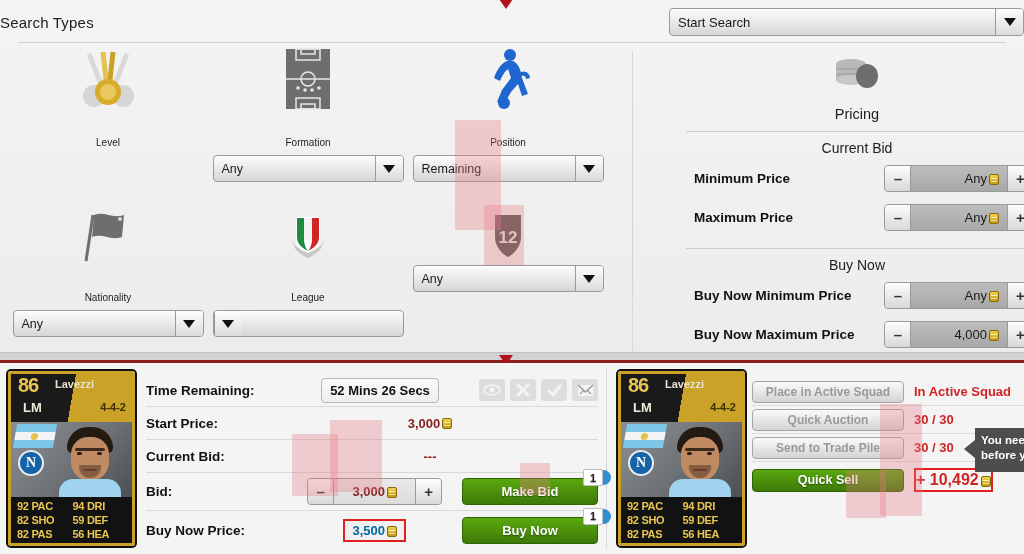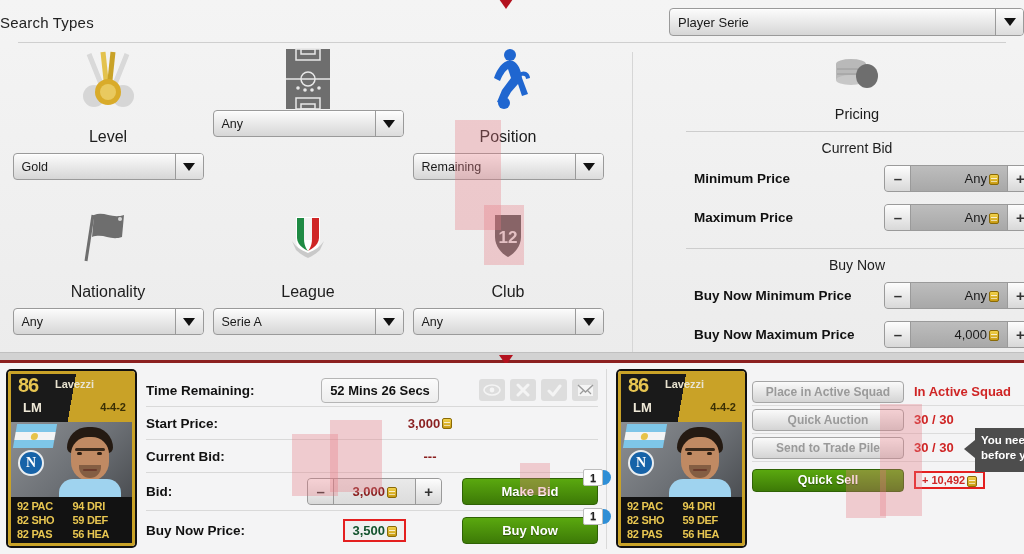--- a/index.html
+++ b/index.html
@@ -52,21 +52,21 @@
   }
 
   
   .filters {
     position: absolute; left: 0; top: 44px; width: 630px; height: 310px;
   }
   .frow { position: absolute; left: 0; width: 630px; height: 152px; }
   .fcell { position: absolute; width: 200px; text-align: center; }
   .icon-wrap { height: 66px; display: flex; align-items: flex-end; justify-content: center; }
   .fcell .flabel {
-    font-size: 16px; color: #1d1d1d; margin-top: 18px; margin-bottom: 7px;
+    font-size: 10px; color: #1d1d1d; margin-top: 27px; margin-bottom: 7px;
     display: block;
   }
   .fcell .sel { width: 191px; height: 27px; margin: 0 auto; }
 
   
   .pricing {
     position: absolute; left: 644px; top: 44px; width: 390px; height: 310px; padding-left: 36px;
   }
   .pricing-icon { height: 56px; display:flex; align-items:flex-end; justify-content:center; }
   .pricing-title {
@@ -218,21 +218,21 @@
   .act-icons { display: flex; gap: 5px; margin-left: auto; }
   .act-icon {
     width: 26px; height: 22px; border-radius: 3px; background: #dddddd;
     display: flex; align-items: center; justify-content: center;
   }
   .act-icon svg { display:block; }
   .price-amt { color: #8a1f1f; font-weight: bold; font-size: 13px; }
   .buy-now-price-box {
     display: inline-flex; align-items: center; justify-content: flex-end;
     border: 2px solid #e41f1f; background: #f0f0f0;
-    padding: 2px 7px; font-size: 13px; font-weight: bold; color: #14532d;
+    padding: 2px 7px; font-size: 13px; font-weight: bold; color: #0369a1;
   }
   .bid-stepper-wrap { width: 140px; display:flex; justify-content:center; }
   .stepper.bid { width: 135px; }
   .stepper.bid .sval {
     background: linear-gradient(#e9e9e9, #dcdcdc); color: #8a1f1f; font-weight: bold;
     justify-content: center; padding-right: 0;
   }
   .green-btn {
     position: relative; width: 136px; height: 27px; border-radius: 4px;
     background: linear-gradient(#5aa80f, #3d7a07); border: 1px solid #2f6205;
@@ -268,22 +268,22 @@
   }
   .quick-sell-row { display: flex; align-items: center; height: 30px; margin-top: 3px; }
   .quick-sell-btn {
     width: 152px; height: 23px; border-radius: 4px;
     background: linear-gradient(#5aa80f, #3d7a07); border: 1px solid #2f6205;
     color: #fff; font-size: 12.5px; font-weight: bold;
     display: flex; align-items: center; justify-content: center;
     text-shadow: 0 1px 1px rgba(0,0,0,.4);
   }
   .quick-sell-amount {
-    margin-left: 10px; border: 2px solid #e41f1f; padding: 1px 6px;
-    color: #cf2525; font-size: 11px; font-weight: bold;
+    margin-left: 10px; border: 2px solid #e41f1f; padding: 1px 0;
+    color: #cf2525; font-size: 16px; font-weight: bold;
     display: inline-flex; align-items: center; background: #f4f4f5;
   }
 
   
   .tooltip {
     position: absolute; left: 975px; top: 428px; width: 120px; height: 44px;
     background: #4d4d4d; color: #fff; font-size: 11.5px; font-weight: bold;
     padding: 5px 6px; line-height: 15px;
   }
   .tooltip::before {
@@ -305,21 +305,21 @@
 
 <div class="root">
 
   <div class="top-panel">
 
     <div class="red-arrow" style="left:499px; top:-1px;"></div>
 
     <div class="header-row">
       <span class="search-types-label">Search Types</span>
       <div class="sel" id="search-types-select">
-        <div class="val">Player Serie</div>
+        <div class="val">Start Search</div>
         <div class="arrow-box">
           <span class="caret"></span>
         </div>
       </div>
     </div>
 
     <div class="hr" style="top:42px;"></div>
 
     <div class="filters">
 
@@ -332,44 +332,39 @@
               <path d="M48 4 L36 34" stroke="#d9d9d9" stroke-width="5" fill="none"></path>
               <path d="M24 2 L27 30" stroke="#e3c24e" stroke-width="5" fill="none"></path>
               <path d="M34 2 L31 30" stroke="#c9a227" stroke-width="5" fill="none"></path>
               <circle cx="15" cy="46" r="11" fill="#d6d6d6"></circle>
               <circle cx="44" cy="46" r="11" fill="#d6d6d6"></circle>
               <circle cx="29" cy="42" r="13" fill="#d9ab2a"></circle>
               <circle cx="29" cy="42" r="8" fill="#e9c95f"></circle>
             </svg>
           </div>
           <span class="flabel">Level</span>
-          <div class="sel">
-            <div class="val">Gold</div>
-            <div class="arrow-box">
-                <span class="caret"></span>
-              </div>
-          </div>
         </div>
 
         <div class="fcell" style="left:208px; top:0;">
           <div class="icon-wrap">
             <svg width="46" height="62" viewBox="0 0 46 62">
               <rect x="1" y="1" width="44" height="60" fill="#6e6e6e"></rect>
               <line x1="1" y1="31" x2="45" y2="31" stroke="#e8e8e8" stroke-width="1.5"></line>
               <circle cx="23" cy="31" r="7" fill="none" stroke="#e8e8e8" stroke-width="1.5"></circle>
               <rect x="11" y="1" width="24" height="11" fill="none" stroke="#e8e8e8" stroke-width="1.5"></rect>
               <rect x="16" y="1" width="14" height="5" fill="none" stroke="#e8e8e8" stroke-width="1.5"></rect>
               <rect x="11" y="50" width="24" height="11" fill="none" stroke="#e8e8e8" stroke-width="1.5"></rect>
               <rect x="16" y="56" width="14" height="5" fill="none" stroke="#e8e8e8" stroke-width="1.5"></rect>
               <circle cx="13" cy="40" r="1.8" fill="#e8e8e8"></circle>
               <circle cx="20" cy="42" r="1.8" fill="#e8e8e8"></circle>
               <circle cx="27" cy="42" r="1.8" fill="#e8e8e8"></circle>
               <circle cx="34" cy="40" r="1.8" fill="#e8e8e8"></circle>
             </svg>
           </div>
+          <span class="flabel">Formation</span>
           <div class="sel">
             <div class="val">Any</div>
             <div class="arrow-box">
                 <span class="caret"></span>
               </div>
           </div>
         </div>
 
         <div class="fcell" style="left:408px; top:0;">
           <div class="icon-wrap">
@@ -414,35 +409,33 @@
             <svg width="56" height="58" viewBox="0 0 56 58">
               <path d="M16 10 h24 v22 c0 10 -8 16 -12 18 c-4 -2 -12 -8 -12 -18 Z" fill="#ffffff"></path>
               <path d="M17 11 h7 v21 c0 8 4 12 4 12 c0 0 -11 -5 -11 -13 Z" fill="#1e8a43"></path>
               <rect x="24" y="11" width="8" height="22" fill="#f2f2f2"></rect>
               <path d="M32 11 h7 v20 c0 8 -11 13 -11 13 c0 0 4 -4 4 -12 Z" fill="#cf2525"></path>
               <path d="M12 34 c4 6 9 9 16 12 c7 -3 12 -6 16 -12 l-4 9 c-4 4 -8 6 -12 8 c-4 -2 -8 -4 -12 -8 Z" fill="#c9c9c9"></path>
             </svg>
           </div>
           <span class="flabel">League</span>
           <div class="sel">
-            <div class="val">Serie A</div>
             <div class="arrow-box">
                 <span class="caret"></span>
               </div>
           </div>
         </div>
 
         <div class="fcell" style="left:408px; top:0;">
           <div class="icon-wrap">
             <svg width="54" height="58" viewBox="0 0 54 58">
               <path d="M14 8 h26 v22 c0 11 -9 18 -13 20 c-4 -2 -13 -9 -13 -20 Z" fill="#5a5a5a"></path>
               <text x="27" y="36" font-family="Liberation Sans, sans-serif" font-size="17" font-weight="bold" fill="#e3e3e3" text-anchor="middle">12</text>
             </svg>
           </div>
-          <span class="flabel">Club</span>
           <div class="sel">
             <div class="val">Any</div>
             <div class="arrow-box">
                 <span class="caret"></span>
               </div>
           </div>
         </div>
       </div>
     </div>
 

